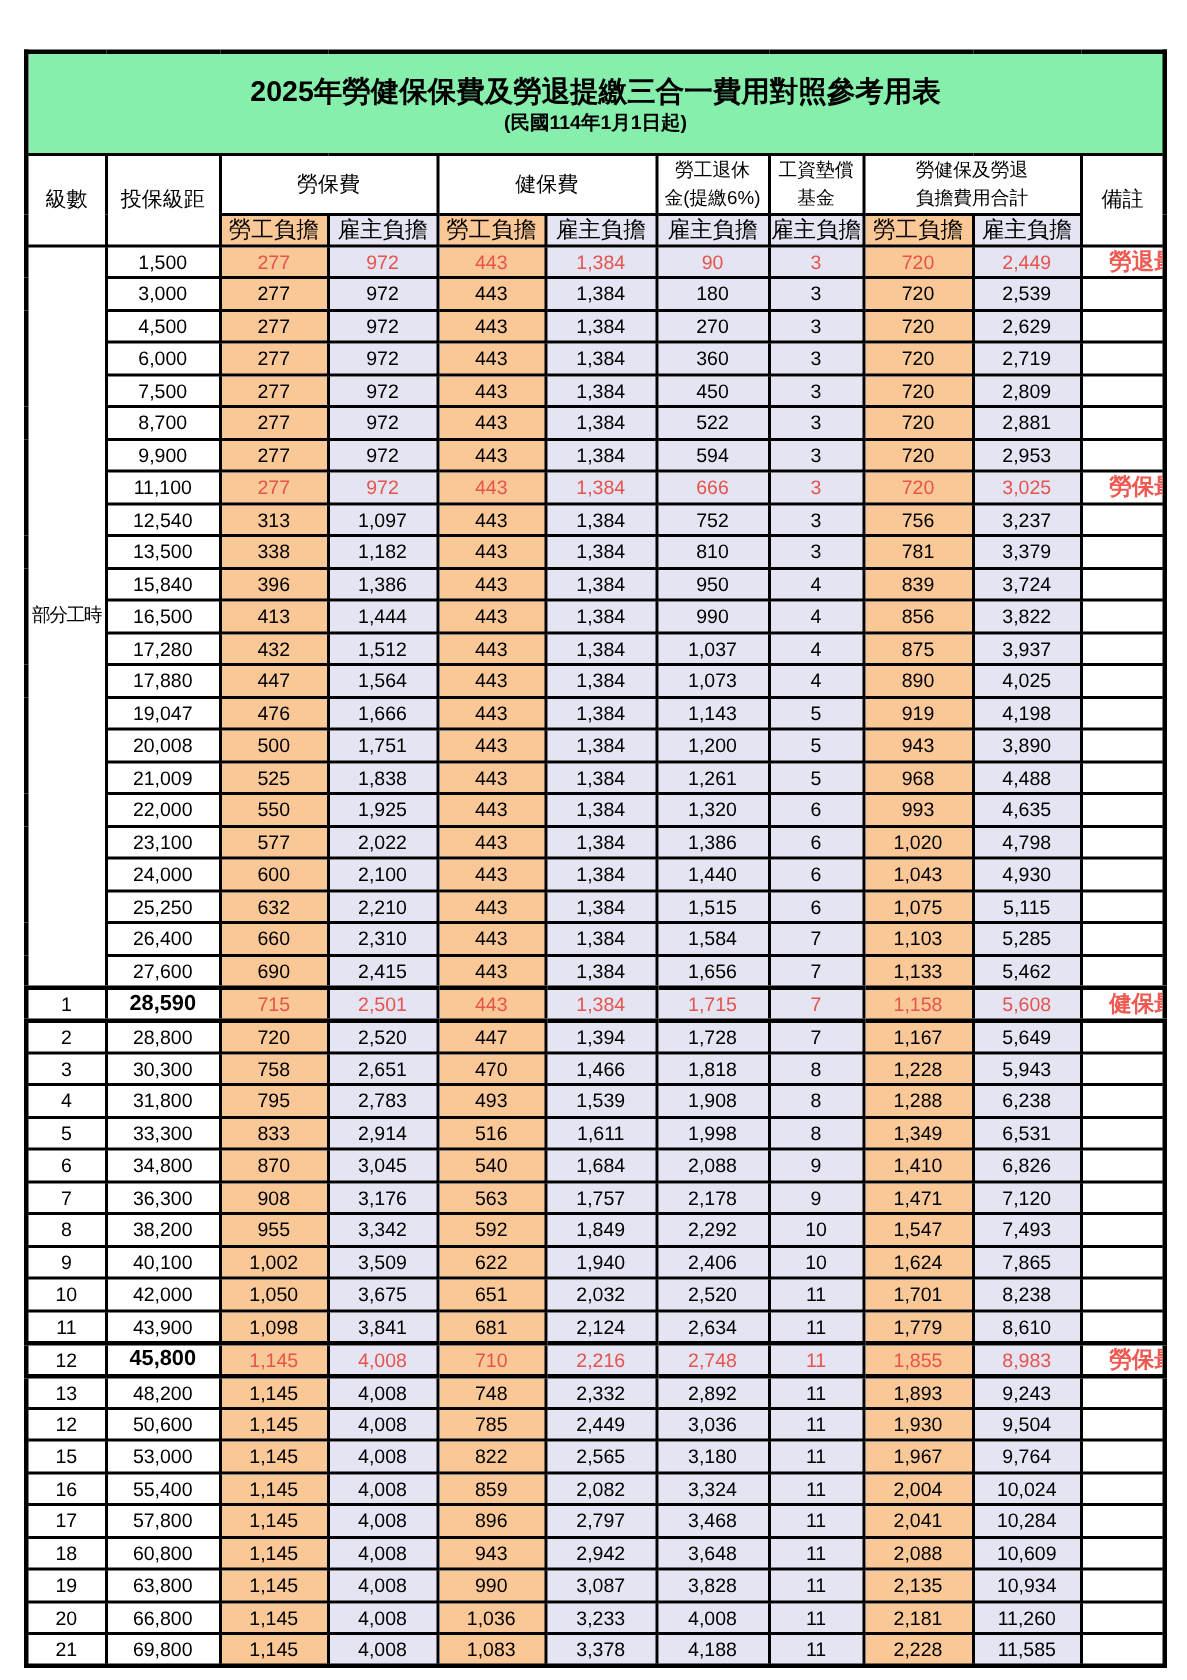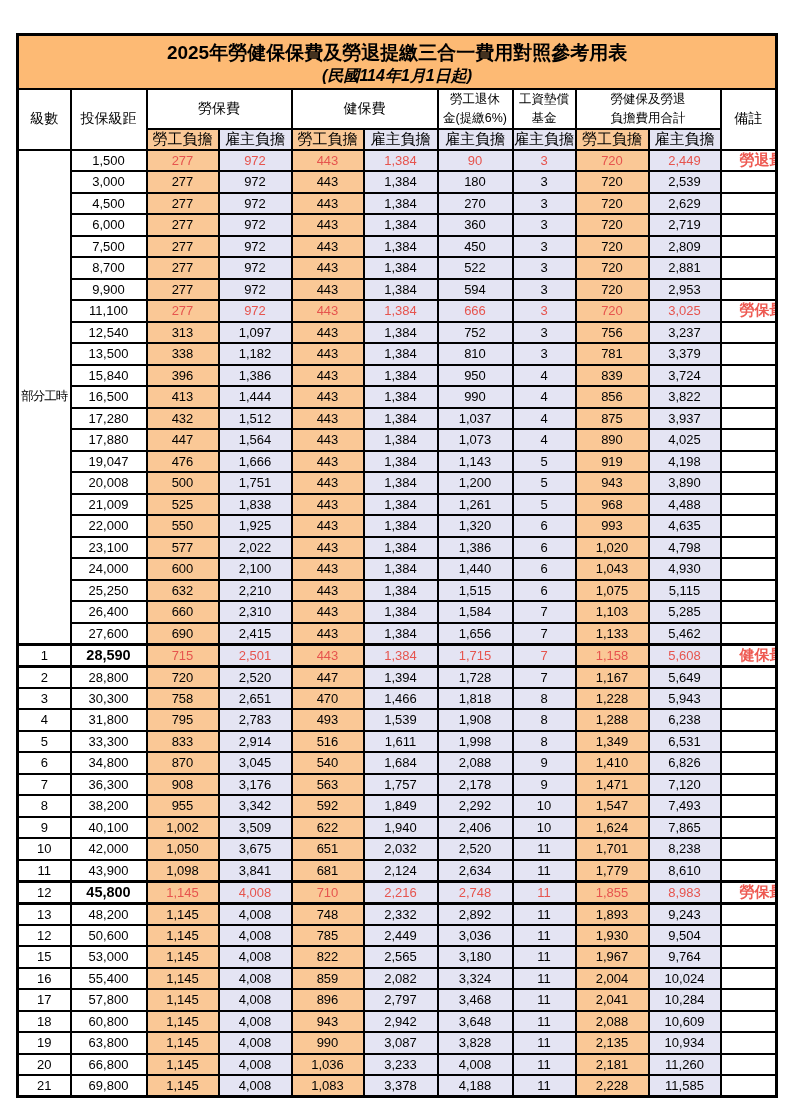--- a/index.html
+++ b/index.html
@@ -17,23 +17,23 @@
     border: 2px solid #000;
     padding: 0;
     text-align: center;
     vertical-align: middle;
     font-weight: normal;
     overflow: hidden;
     white-space: nowrap;
   }
 
   
-  .title-cell { height: 54px; background: #fdba74; }
+  .title-cell { height: 68px; background: #86efac; }
   .title-line1 { font-size: 19px; font-weight: bold; line-height: 1.45; }
-  .title-line2 { font-size: 16px; font-weight: bold; line-height: 1.1; font-style: italic; }
+  .title-line2 { font-size: 13px; font-weight: bold; line-height: 1.1; }
 
   
   tr.group-row th { height: 40px; font-size: 14px; background: #fff; }
   .two-line span { display: block; font-size: 12.5px; line-height: 1.5; }
   tr.sub-row th { height: 17px; font-size: 15px; }
 
   .worker   { background: #fac896; }
   .employer { background: #e4e4f3; }
 
   

